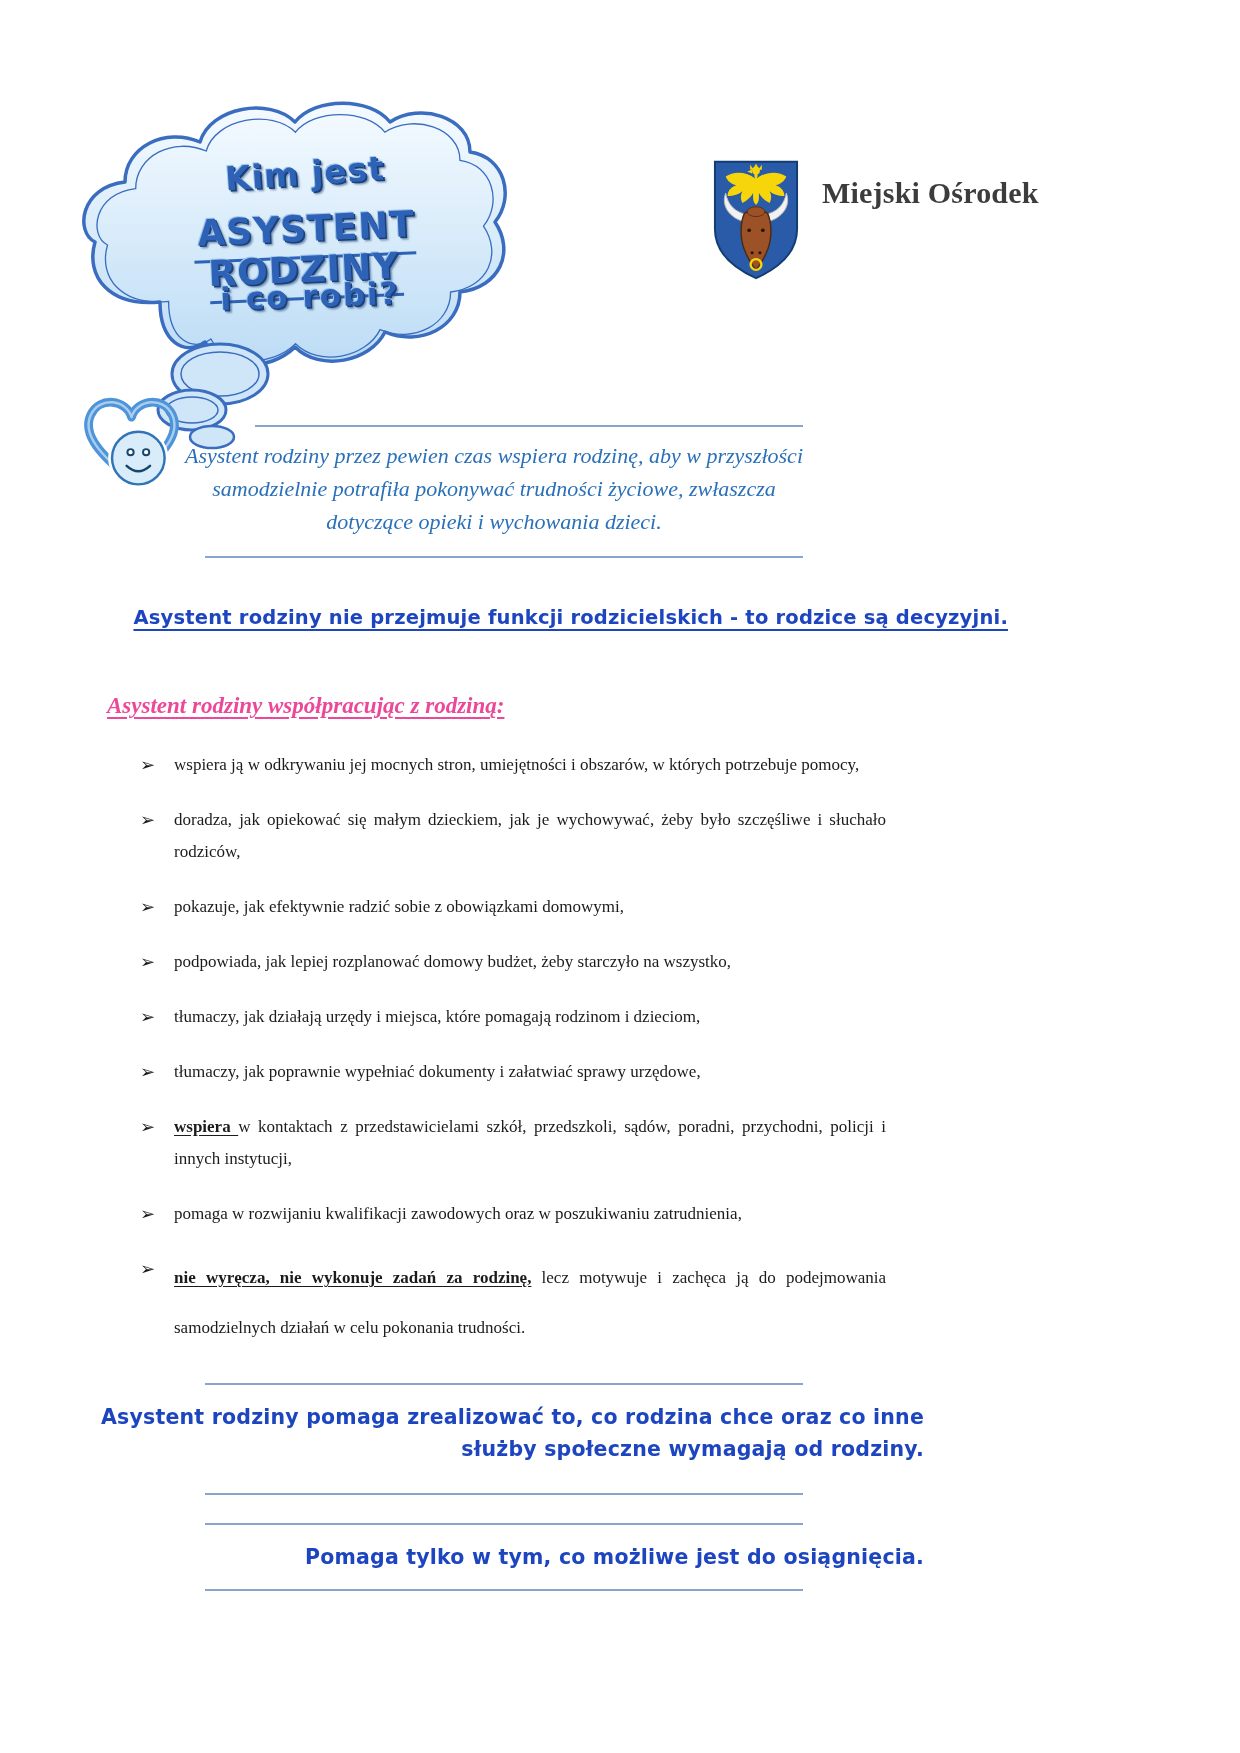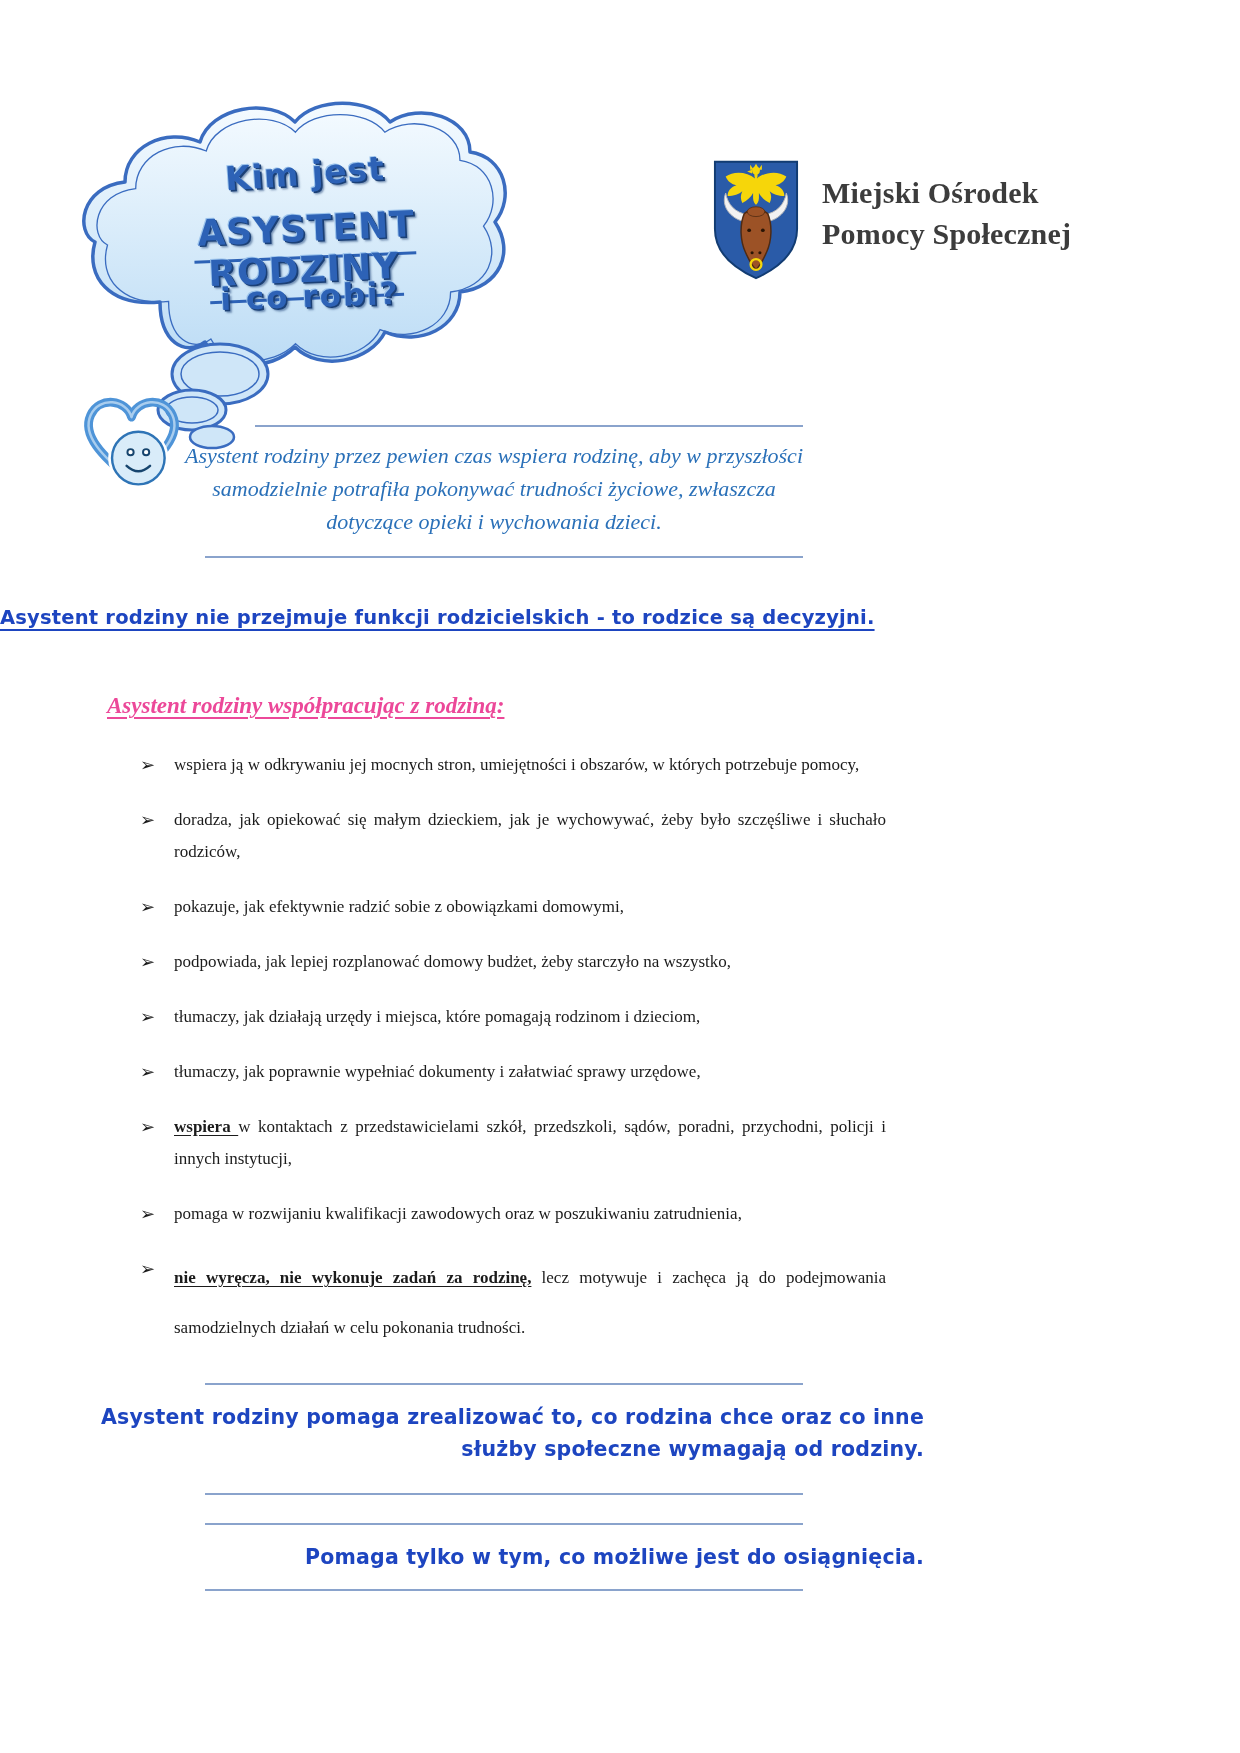--- a/index.html
+++ b/index.html
@@ -35,21 +35,21 @@
   
   .content { position:absolute; left:0; top:0; width:1008px; }
   .rule { height:0; border:none; border-top:2px solid #8aa3cc;
           margin-left:205px; margin-right:205px; }
   .rule-top { margin-top:425px; margin-left:255px; }
 
   .intro { margin:12px 200px 0 180px; text-align:center;
     font-style:italic; font-size:22px; line-height:33px; color:#2a70b8; }
   .rule-2 { margin-top:18px; }
 
-  .headline { margin:48px 0 0 0; text-align:left; white-space:nowrap;
+  .headline { margin:48px 0 0 0; text-align:right; white-space:nowrap;
     font-family:"DejaVu Sans", sans-serif; font-weight:bold; font-size:19.5px;
     color:#1d45c0; text-decoration:underline; text-underline-offset:5px;
     text-decoration-thickness:2px; letter-spacing:0.2px; }
 
   .list-title { margin:64px 0 0 107px;
     font-weight:bold; font-style:italic; font-size:23px; color:#ec4899;
     text-decoration:underline; text-underline-offset:4px; text-decoration-thickness:2px; }
 
   ul.bullets { list-style:none; margin:30px 0 0 0; padding:0; }
   ul.bullets li { display:flex; margin:0 122px 23px 140px; }
@@ -109,21 +109,20 @@
     <ellipse cx="45" cy="54" rx="9" ry="5" fill="#9c5226" stroke="#4f2a12" stroke-width="0.8"></ellipse>
     <circle cx="38" cy="73" r="1.9" fill="#2a1505"></circle>
     <circle cx="52" cy="73" r="1.9" fill="#2a1505"></circle>
     <circle cx="41" cy="96" r="1.6" fill="#2a1505"></circle>
     <circle cx="49" cy="96" r="1.6" fill="#2a1505"></circle>
     <circle cx="45" cy="108" r="5.5" fill="none" stroke="#f6d60a" stroke-width="2.4"></circle>
   </g>
 </svg>
 <div class="org-name">
   <div>Miejski Ośrodek</div>
-  <div>Pomocy Społecznej</div>
 </div>
 
 <div class="heart-wrap">
   <svg viewBox="0 0 115 115" width="112" height="112" aria-hidden="true">
     <path d="M57 32 C52 14 24 10 15 30 C6 50 26 72 57 96 C88 72 108 50 99 30 C90 10 62 14 57 32 Z" fill="none" stroke="#4e94d8" stroke-width="9" stroke-linejoin="round"></path>
     <path d="M57 32 C52 14 24 10 15 30 C6 50 26 72 57 96 C88 72 108 50 99 30 C90 10 62 14 57 32 Z" fill="none" stroke="#a9cdee" stroke-width="2.5" stroke-linejoin="round"></path>
     <circle cx="64" cy="74" r="31" fill="#ffffff"></circle>
     <circle cx="64" cy="74" r="27" fill="#d9ecf9" stroke="#2e74b6" stroke-width="2.5"></circle>
     <circle cx="56" cy="68" r="3.2" fill="#ffffff" stroke="#17456e" stroke-width="2"></circle>
     <circle cx="72" cy="68" r="3.2" fill="#ffffff" stroke="#17456e" stroke-width="2"></circle>

